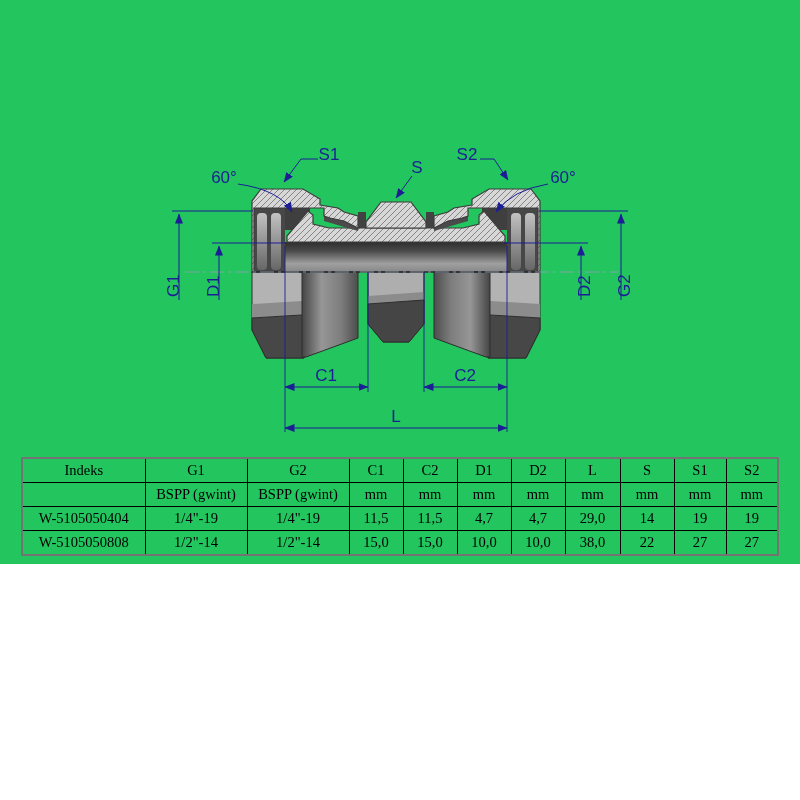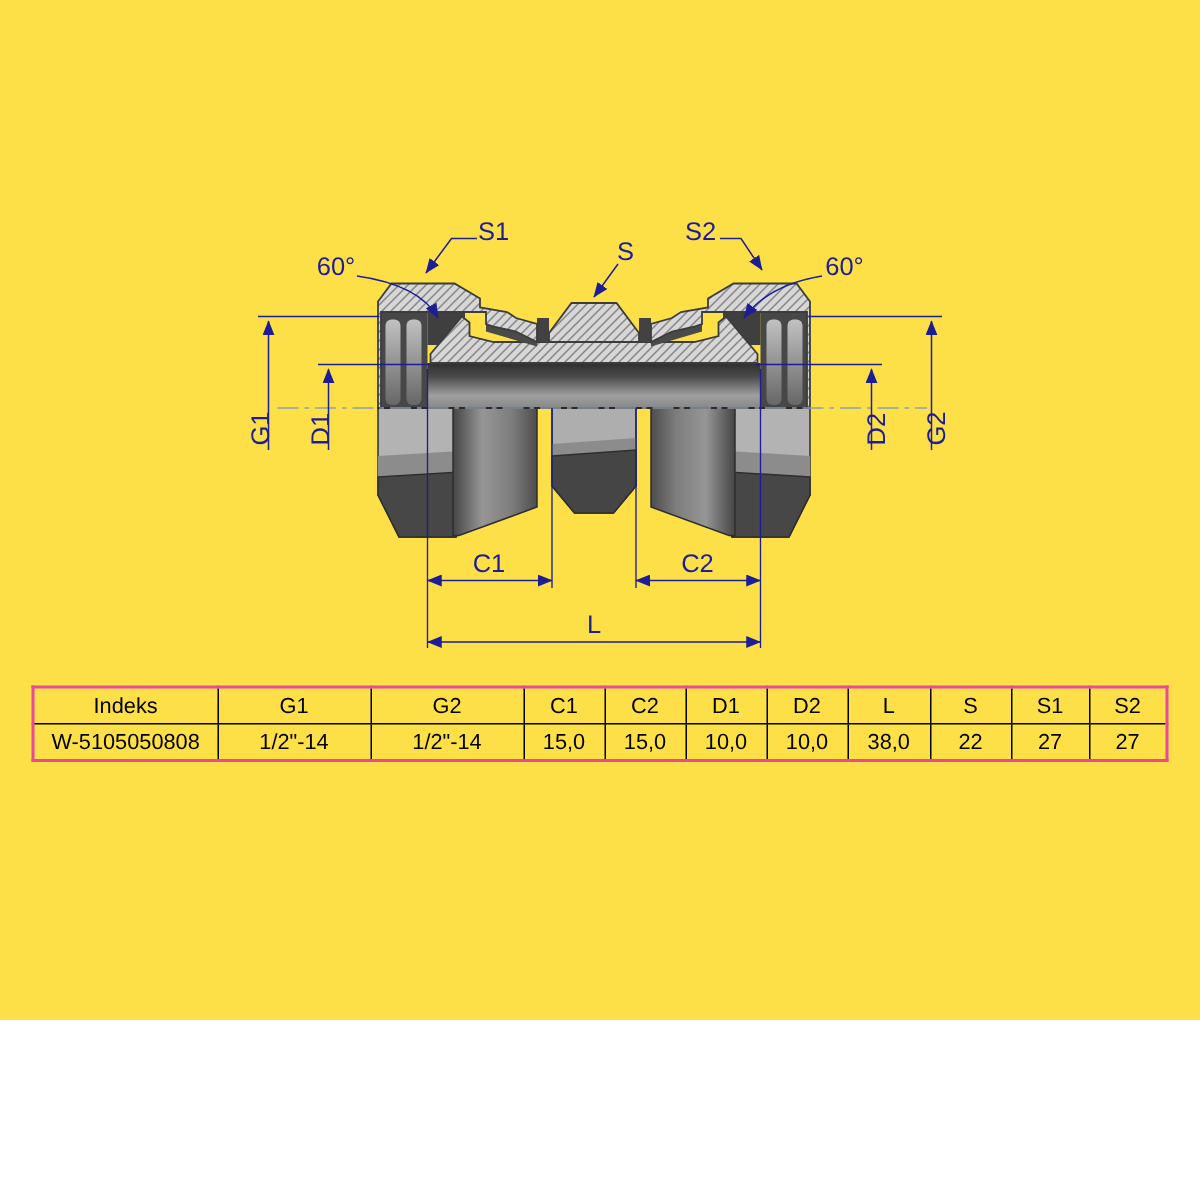--- a/index.html
+++ b/index.html
@@ -1,25 +1,25 @@
 <!DOCTYPE html>
 <html><head>
 <meta charset="utf-8">
 <style>
   html,body{margin:0;padding:0;background:#fff;}
-  #page{position:relative;width:800px;height:680px;background:#fde047;overflow:hidden;
+  #page{position:relative;width:800px;height:564px;background:#22c55e;overflow:hidden;
         font-family:"Liberation Sans",sans-serif;}
   #drawing{position:absolute;left:0;top:0;}
   .dimtxt{font-family:"Liberation Sans",sans-serif;font-size:17px;fill:#1d1d96;}
   #spec-table{position:absolute;left:21px;top:457px;width:757px;
       border-collapse:collapse;table-layout:fixed;
       font-family:"Liberation Sans",sans-serif;font-size:14.5px;color:#000;}
   #spec-table td,#spec-table th{border:1px solid #000;height:23px;padding:0 2px;
       text-align:center;vertical-align:middle;font-weight:normal;overflow:hidden;white-space:nowrap;}
-  #spec-table{border:2px solid #ec4899;}
+  #spec-table{border:2px solid #737373;font-family:Liberation Serif, serif;}
 </style>
 </head>
 <body>
 
 <div id="page">
 
 <svg id="drawing" width="800" height="455" viewBox="0 0 800 455" xmlns="http://www.w3.org/2000/svg">
   <defs>
     <pattern id="hatch" width="6" height="6" patternUnits="userSpaceOnUse">
       <rect width="6" height="6" fill="#d7d7d7"></rect>
@@ -168,20 +168,46 @@
     <th>C1</th>
     <th>C2</th>
     <th>D1</th>
     <th>D2</th>
     <th>L</th>
     <th>S</th>
     <th>S1</th>
     <th>S2</th>
   </tr>
   <tr>
+    <td></td>
+    <td>BSPP (gwint)</td>
+    <td>BSPP (gwint)</td>
+    <td>mm</td>
+    <td>mm</td>
+    <td>mm</td>
+    <td>mm</td>
+    <td>mm</td>
+    <td>mm</td>
+    <td>mm</td>
+    <td>mm</td>
+  </tr>
+  <tr>
+    <td>W-5105050404</td>
+    <td>1/4"-19</td>
+    <td>1/4"-19</td>
+    <td>11,5</td>
+    <td>11,5</td>
+    <td>4,7</td>
+    <td>4,7</td>
+    <td>29,0</td>
+    <td>14</td>
+    <td>19</td>
+    <td>19</td>
+  </tr>
+  <tr>
     <td>W-5105050808</td>
     <td>1/2"-14</td>
     <td>1/2"-14</td>
     <td>15,0</td>
     <td>15,0</td>
     <td>10,0</td>
     <td>10,0</td>
     <td>38,0</td>
     <td>22</td>
     <td>27</td>

